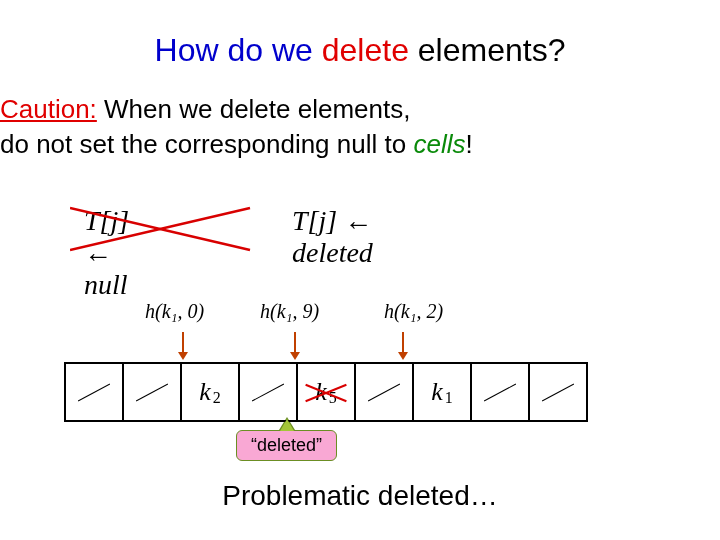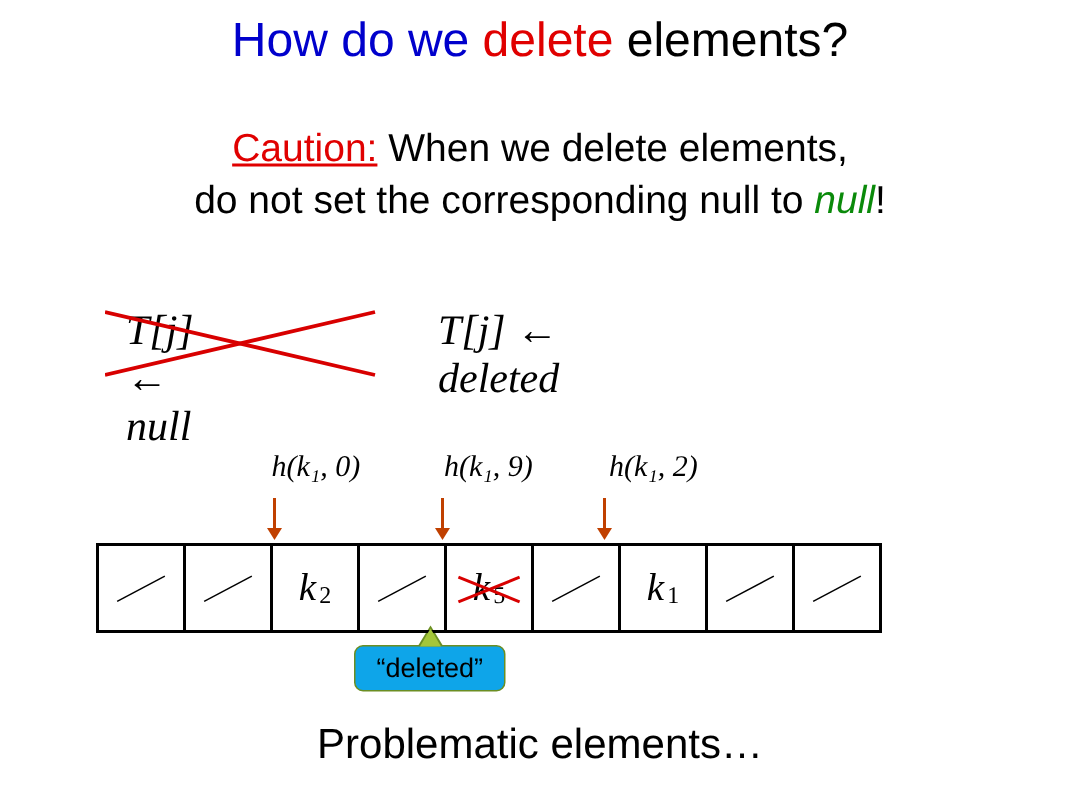--- a/index.html
+++ b/index.html
@@ -8,29 +8,28 @@
     width: 720px;
     height: 540px;
     font-family: Arial, Helvetica, sans-serif;
     background: #fff;
     position: relative;
     overflow: hidden;
   }
   .title {
     text-align: center;
     font-size: 32px;
-    padding-top: 8px;
+    padding-top: 32px;
     color: #000;
   }
   .title .t-how { color: #0000cc; }
   .title .t-delete { color: #e00000; }
   .caution {
-    text-align: center;
     font-size: 26px;
-    margin-top: 36px;
+    margin-top: 23px;
     line-height: 1.35;
   }
   .caution .c-caution { color: #e00000; text-decoration: underline; }
   .caution .c-null { color: #0a8a0a; font-style: italic; }
   .caution b { font-weight: 400; }
   .formula-row {
     position: absolute;
     top: 205px;
     left: 72px;
     font-family: "Georgia", serif;
@@ -47,25 +46,24 @@
     height: 70px;
     pointer-events: none;
   }
   .cross line { stroke: #d80000; stroke-width: 2.5; }
   .hashlabels {
     position: absolute;
     top: 300px;
     font-family: Georgia, serif;
     font-size: 20px;
     font-style: italic;
-    margin-left: 36px;
   }
   .hl1 { left: 145px; }
   .hl2 { left: 260px; }
-  .hl3 { left: 370px; font-family: Liberation Serif, serif; }
+  .hl3 { left: 384px; font-family: Liberation Serif, serif; }
   .arrow-down {
     position: absolute;
     width: 2px;
     height: 22px;
     background: #c04000;
     top: 332px;
   }
   .arrow-down::after {
     content: "";
     position: absolute;
@@ -113,21 +111,21 @@
     left: 6px; right: 6px;
     top: 50%;
     border-top: 2.5px solid #d80000;
   }
   .cell.crossed .x1 { transform: rotate(22deg); }
   .cell.crossed .x2 { transform: rotate(-22deg); }
   .callout {
     position: absolute;
     top: 430px;
     left: 236px;
-    background: #0ea5e9;
+    background: #f9a8d4;
     border: 1px solid #6b8e23;
     border-radius: 6px;
     padding: 4px 14px;
     font-size: 18px;
     color: #000;
   }
   .callout::before {
     content: "";
     position: absolute;
     top: -12px;
@@ -162,21 +160,21 @@
 <div class="title">
   <span class="t-how">How do we</span>
   <span> </span>
   <span class="t-delete">delete</span>
   <span> </span>
   <span>elements?</span>
 </div>
 
 <div class="caution">
   <span class="c-caution">Caution:</span><span> When we delete elements,</span><br>
-  <span>do </span><b>not</b><span> set the corresponding null to </span><span class="c-null">null</span><span>!</span>
+  <span>do </span><b>not</b><span> set the corresponding null to </span><span class="c-null">cells</span><span>!</span>
 </div>
 
 <div class="formula-row">
   <div class="formula-null">
     <span class="it">T[j] ← null</span>
   </div>
   <div class="formula-del">
     <span class="it">T[j] ← deleted</span>
   </div>
 </div>
@@ -212,13 +210,13 @@
   <div class="cell">
       <span>k</span>
       <span class="sub">1</span>
     </div>
   <div class="cell slash"></div>
   <div class="cell slash"></div>
 </div>
 
 <div class="callout">“deleted”</div>
 
-<div class="footer">Problematic elements…</div>
+<div class="footer">Problematic deleted…</div>
 
 </body></html>

